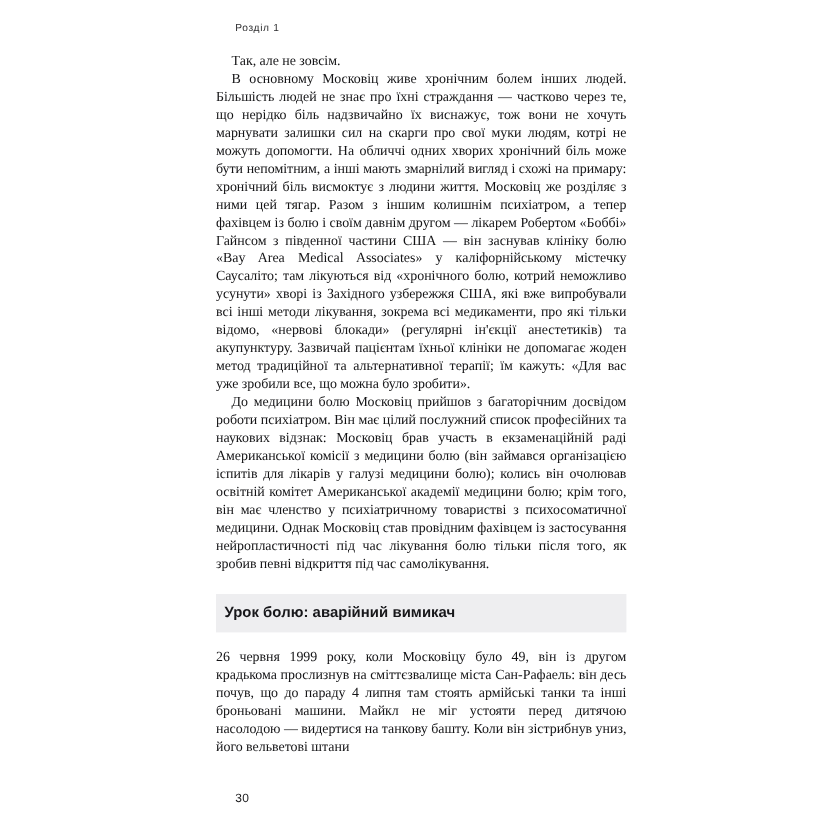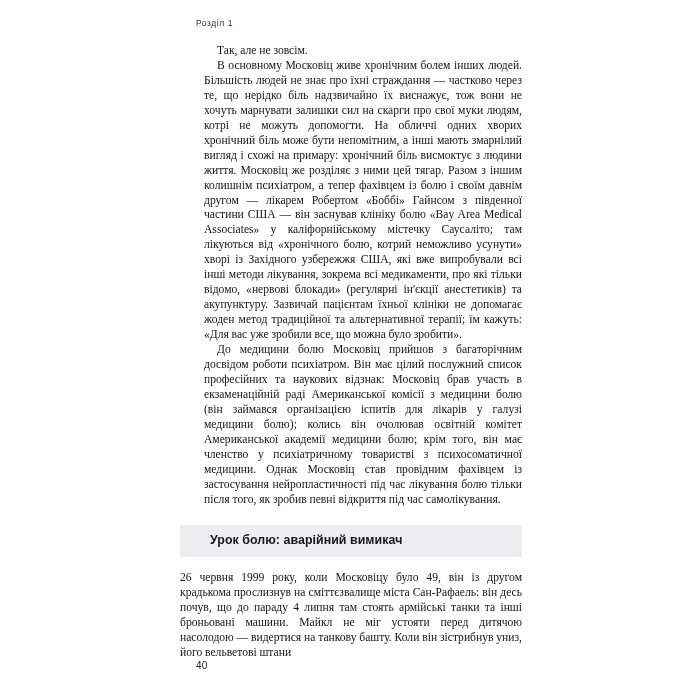--- a/index.html
+++ b/index.html
@@ -42,30 +42,29 @@
     font-size: 11.6px;
     line-height: 14.95px;
     color: #141416;
     text-align: justify;
     text-indent: 0;
     hyphens: none;
     word-spacing: -0.1px;
   }
   p.body-par.indented {
     text-indent: 13px;
-    margin-left: 24px;
   }
   p.body-par.last-line-left {
     text-align-last: left;
   }
   .section-heading-box {
     margin-top: 17px;
     margin-bottom: 14px;
     background: #eeeef0;
-    padding: 9px 0 10px 30px;
+    padding: 9px 0 10px 7px;
     width: 342px;
     box-sizing: border-box;
   }
   .section-heading-box .heading-text {
     font-family: "Liberation Sans", sans-serif;
     font-weight: bold;
     font-size: 12.4px;
     color: #17171a;
     letter-spacing: 0.05px;
     line-height: 1.1;
@@ -98,15 +97,15 @@
     <p class="body-par indented last-line-left">До медицини болю Московіц прийшов з багаторічним досвідом роботи психіатром. Він має цілий послужний список професійних та наукових відзнак: Московіц брав участь в екзаменаційній раді Американської комісії з медицини болю (він займався організацією іспитів для лікарів у галузі медицини болю); колись він очолював освітній комітет Американської академії медицини болю; крім того, він має членство у психіатричному товаристві з психосоматичної медицини. Однак Московіц став провідним фахівцем із застосування нейропластичності під час лікування болю тільки після того, як зробив певні відкриття під час самолікування.</p>
 
     <div class="section-heading-box">
       <div class="heading-text">Урок болю: аварійний вимикач</div>
     </div>
 
     <p class="body-par last-line-left">26 червня 1999 року, коли Московіцу було 49, він із другом крадькома прослизнув на сміттєзвалище міста Сан-Рафаель: він десь почув, що до параду 4 липня там стоять армійські танки та інші броньовані машини. Майкл не міг устояти перед дитячою насолодою — видертися на танкову башту. Коли він зістрибнув униз, його вельветові штани</p>
 
   </div>
 
-  <div class="folio">40</div>
+  <div class="folio">30</div>
 
 </div>
 
 </body></html>

